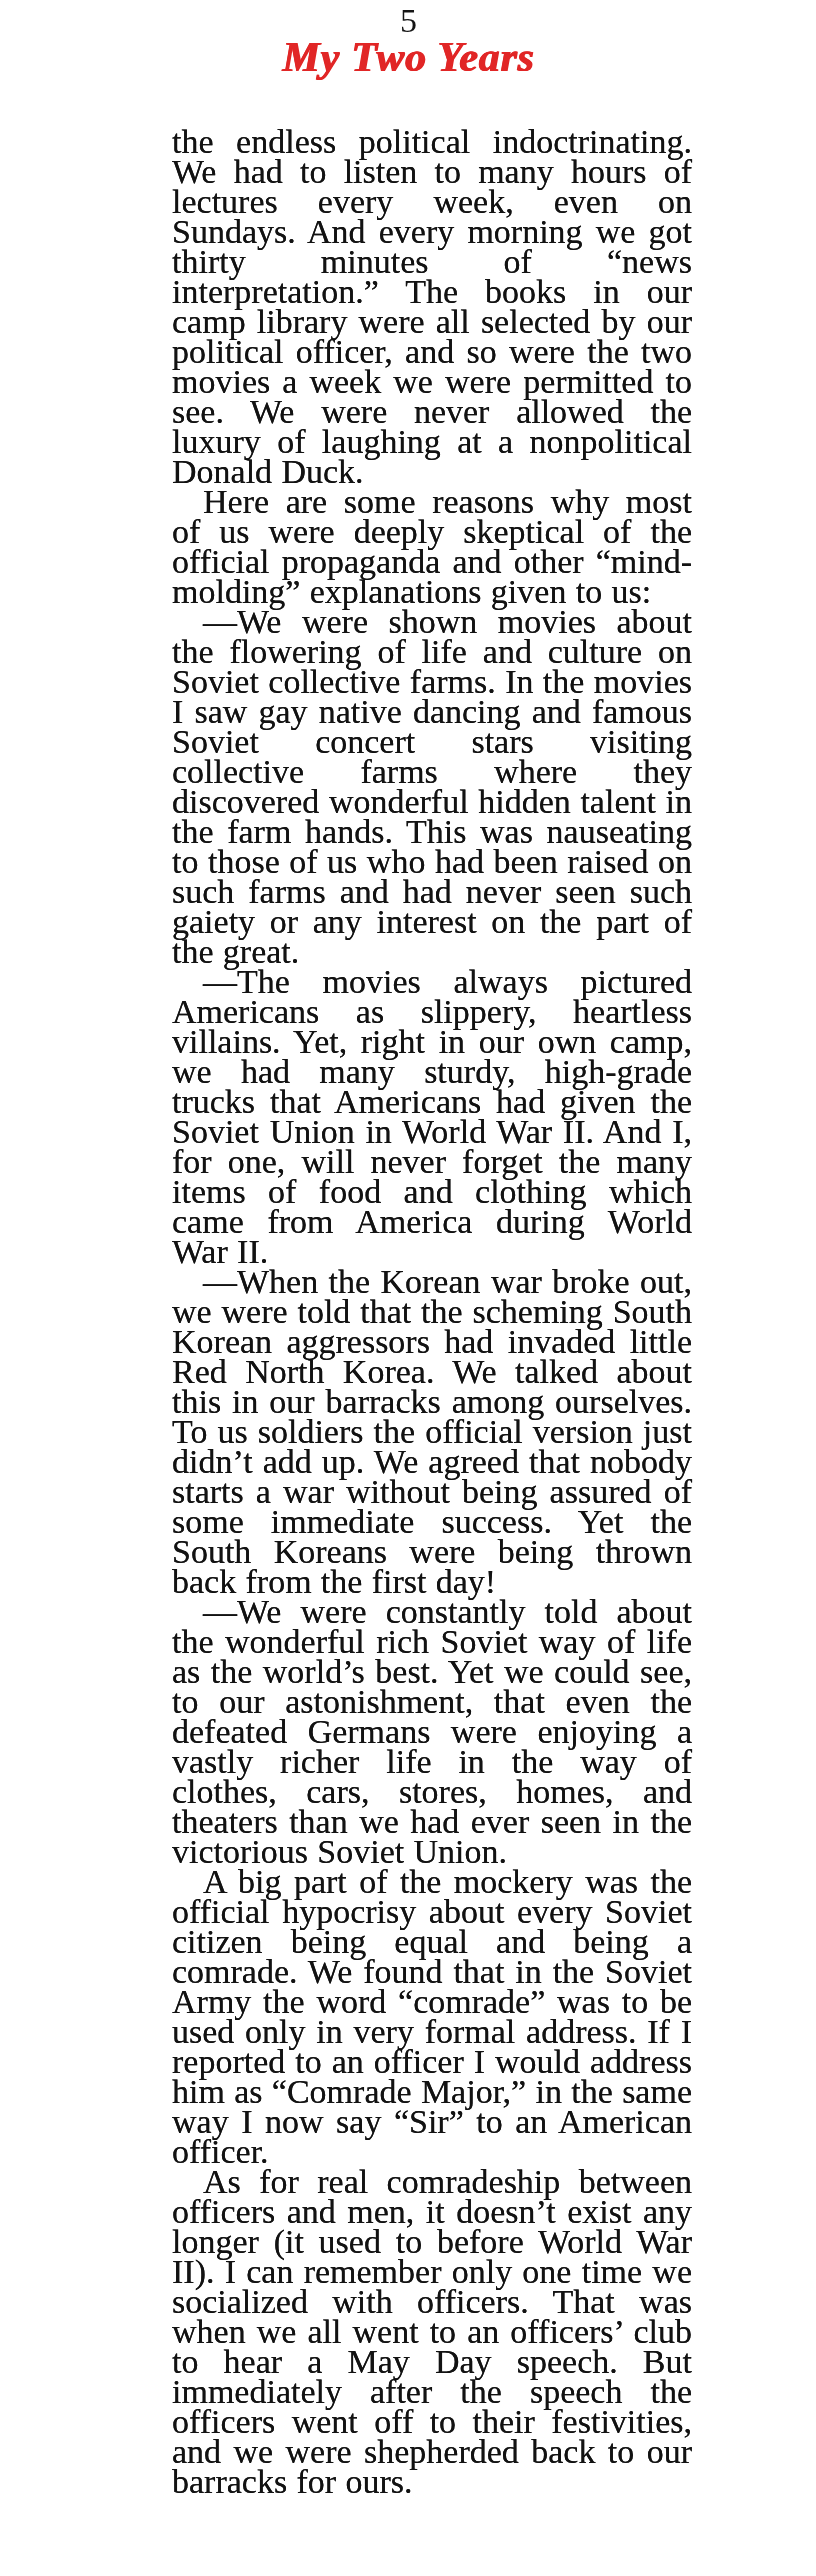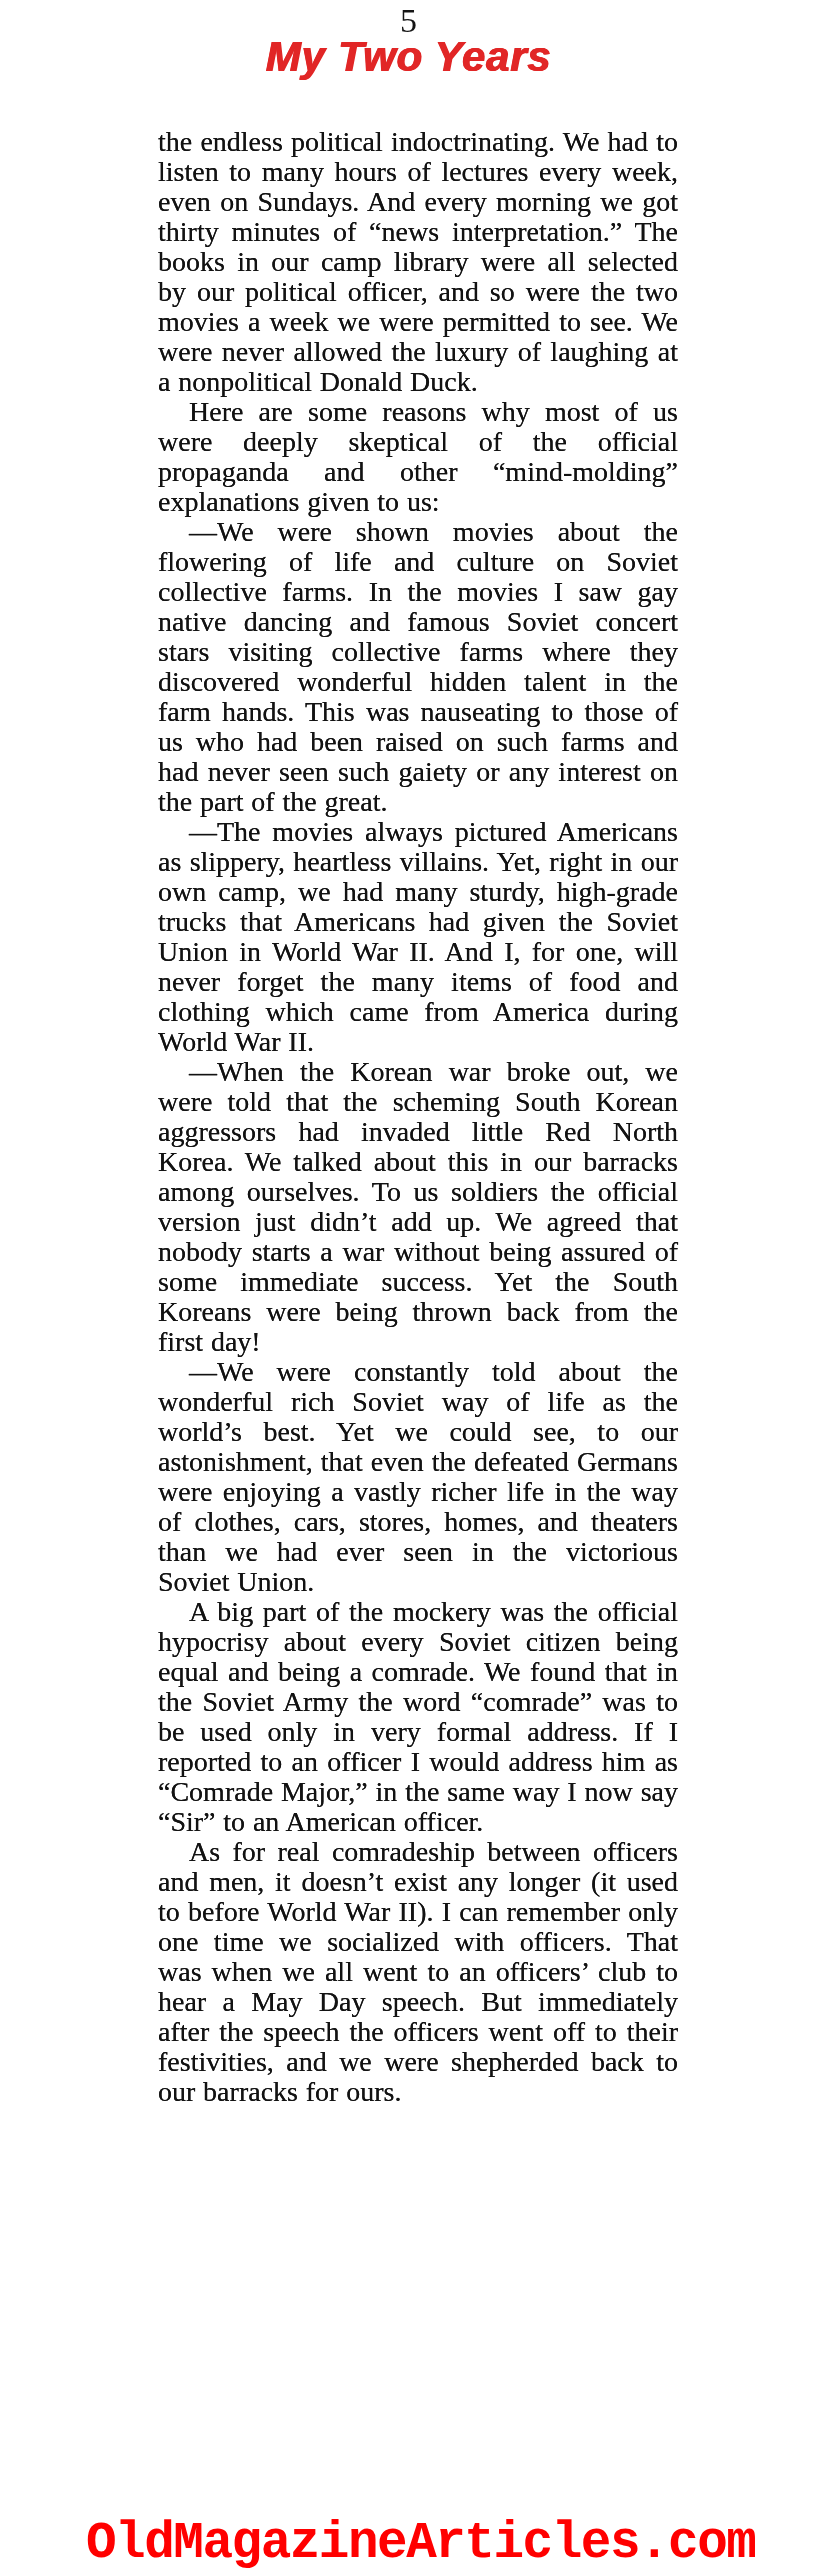--- a/index.html
+++ b/index.html
@@ -26,39 +26,39 @@
     color: #141414;
     font-family: "Liberation Serif", serif;
   }
   .title {
     position: absolute;
     top: 37px;
     left: 0;
     width: 817px;
     margin: 0;
     text-align: center;
-    font-family: Liberation Sans, sans-serif;
+    font-family: Liberation Serif, serif;
     font-style: italic;
     font-weight: bold;
     font-size: 42px;
     line-height: 40px;
     letter-spacing: 0.8px;
     
     text-shadow: 0.8px 0 0 currentColor, -0.4px 0 0 currentColor;
   }
   .title .title-line {
     display: block;
   }
   .body-column {
     position: absolute;
     top: 127px;
-    left: 158px;
+    left: 172px;
     width: 520px;
     color: #121212;
-    font-size: 28px;
+    font-size: 34px;
     line-height: 30px;
     text-align: justify;
     
     text-shadow: 0 0 0.4px rgba(0,0,0,0.85);
     word-spacing: 0.8px;
   }
   .body-column p {
     margin: 0;
     padding: 0;
     text-indent: 31px;
@@ -93,16 +93,15 @@
     <p class="noindent">the endless political indoctrinating. We had to listen to many hours of lectures every week, even on Sundays. And every morning we got thirty minutes of “news interpretation.” The books in our camp library were all selected by our political officer, and so were the two movies a week we were permitted to see. We were never allowed the luxury of laughing at a nonpolitical Donald Duck.</p>
     <p>Here are some reasons why most of us were deeply skeptical of the official propaganda and other “mind-molding” explanations given to us:</p>
     <p>—We were shown movies about the flowering of life and culture on Soviet collective farms. In the movies I saw gay native dancing and famous Soviet concert stars visiting collective farms where they discovered wonderful hidden talent in the farm hands. This was nauseating to those of us who had been raised on such farms and had never seen such gaiety or any interest on the part of the great.</p>
     <p>—The movies always pictured Americans as slippery, heartless villains. Yet, right in our own camp, we had many sturdy, high-grade trucks that Americans had given the Soviet Union in World War II. And I, for one, will never forget the many items of food and clothing which came from America during World War II.</p>
     <p>—When the Korean war broke out, we were told that the scheming South Korean aggressors had invaded little Red North Korea. We talked about this in our barracks among ourselves. To us soldiers the official version just didn’t add up. We agreed that nobody starts a war without being assured of some immediate success. Yet the South Koreans were being thrown back from the first day!</p>
     <p>—We were constantly told about the wonderful rich Soviet way of life as the world’s best. Yet we could see, to our astonishment, that even the defeated Germans were enjoying a vastly richer life in the way of clothes, cars, stores, homes, and theaters than we had ever seen in the victorious Soviet Union.</p>
     <p>A big part of the mockery was the official hypocrisy about every Soviet citizen being equal and being a comrade. We found that in the Soviet Army the word “comrade” was to be used only in very formal address. If I reported to an officer I would address him as “Comrade Major,” in the same way I now say “Sir” to an American officer.</p>
     <p>As for real comradeship between officers and men, it doesn’t exist any longer (it used to before World War II). I can remember only one time we socialized with officers. That was when we all went to an officers’ club to hear a May Day speech. But immediately after the speech the officers went off to their festivities, and we were shepherded back to our barracks for ours.</p>
   </div>
 
-  <div class="footer" style="color: rgb(255, 0, 0);">OldMagazineArticles.com</div>
 
 </div>
 
 
 </body></html>

